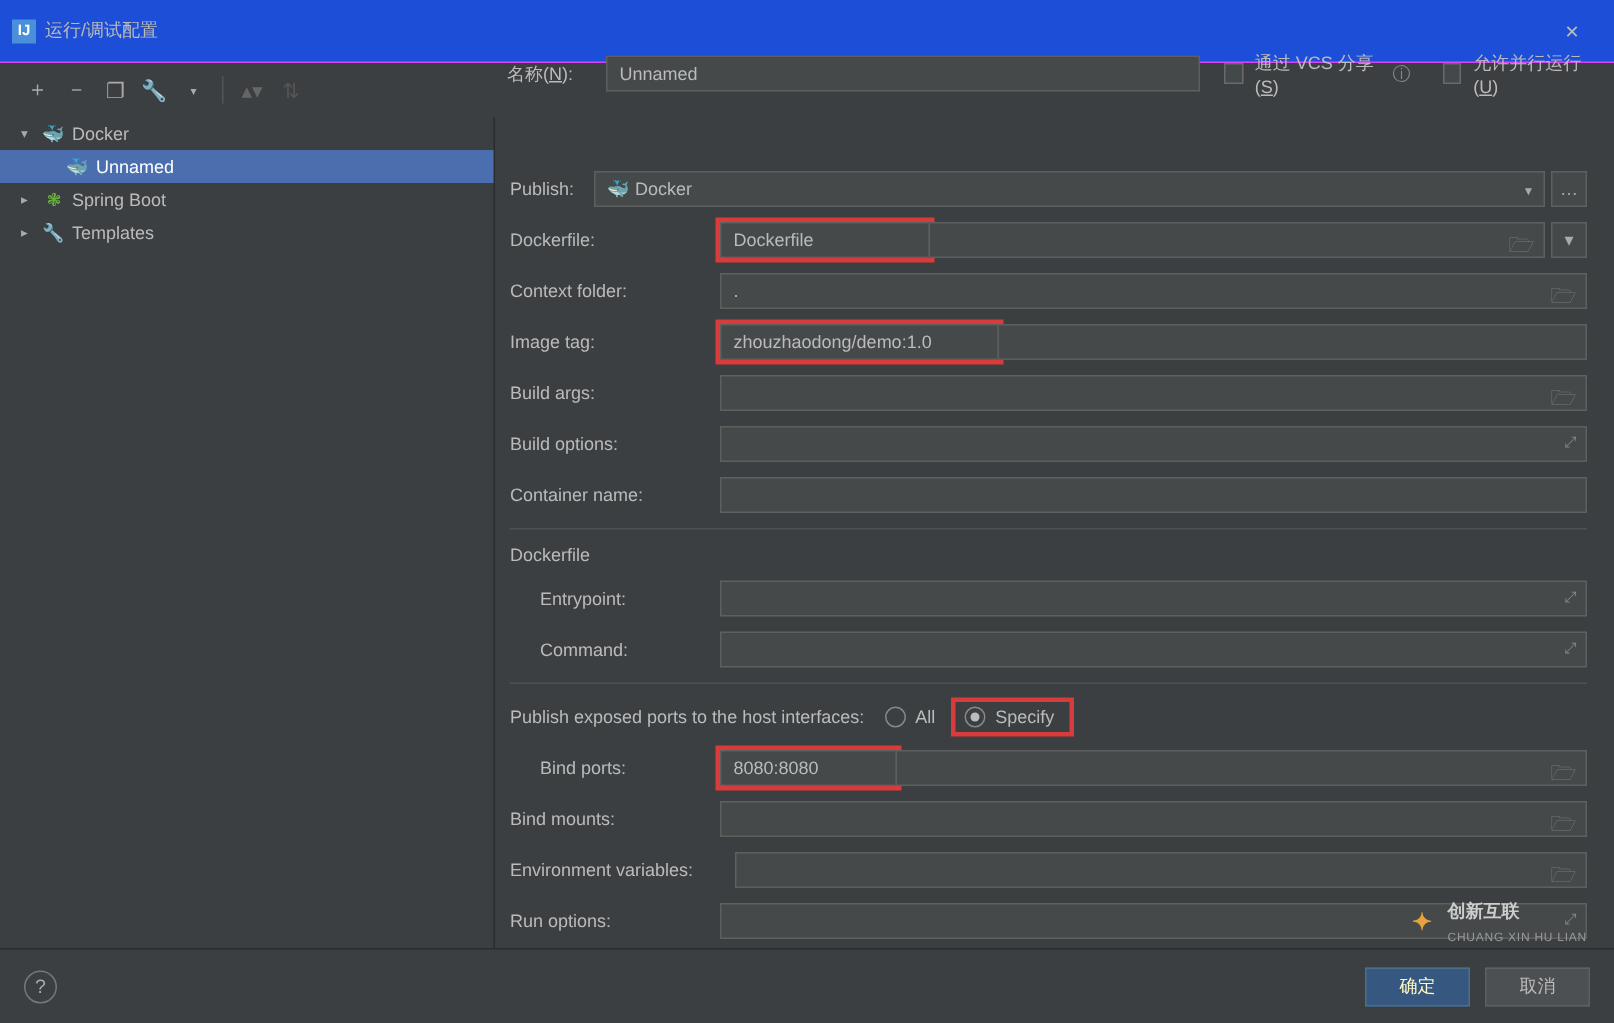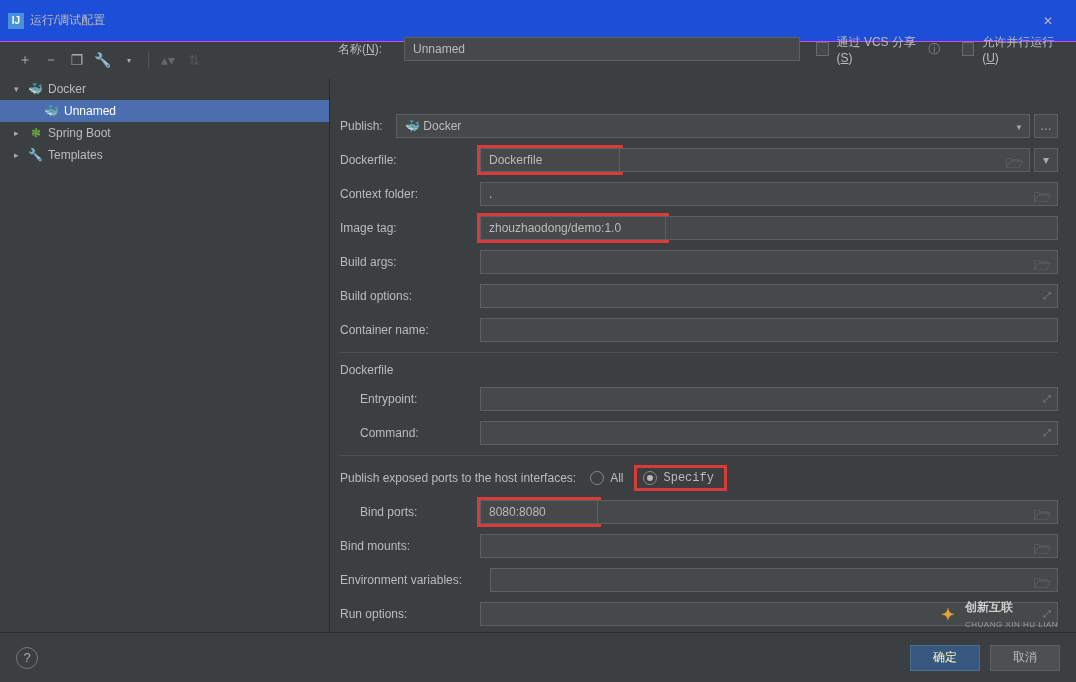--- a/index.html
+++ b/index.html
@@ -327,21 +327,21 @@
 
     <div class="sep-line"></div>
 
     <div class="form-row">
       <span>Publish exposed ports to the host interfaces:</span>
       <span style="width:14px"></span>
       <span class="radio"></span>
       <span style="width:6px"></span>
       <span>All</span>
       <span style="width:14px"></span>
-      <span class="red-box" style="padding:3px 10px 3px 6px;display:inline-flex;align-items:center;gap:6px;font-family:Liberation Mono, monospace;">
+      <span class="red-box" style="padding:3px 10px 3px 6px;display:inline-flex;align-items:center;gap:6px;">
         <span class="radio checked"></span>
         <span>Specify</span>
       </span>
     </div>
 
     <div class="form-row">
       <span class="label indent">Bind ports:</span>
       <div class="input-box red-box" style="flex:0 0 118px">
         <span>8080:8080</span>
       </div>

